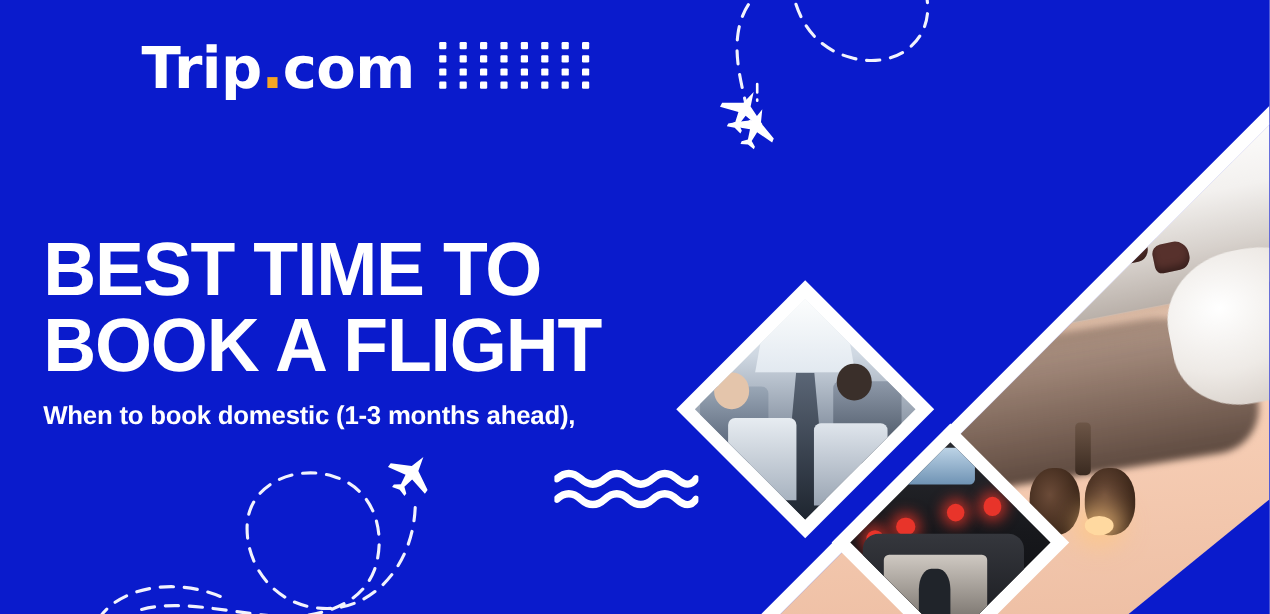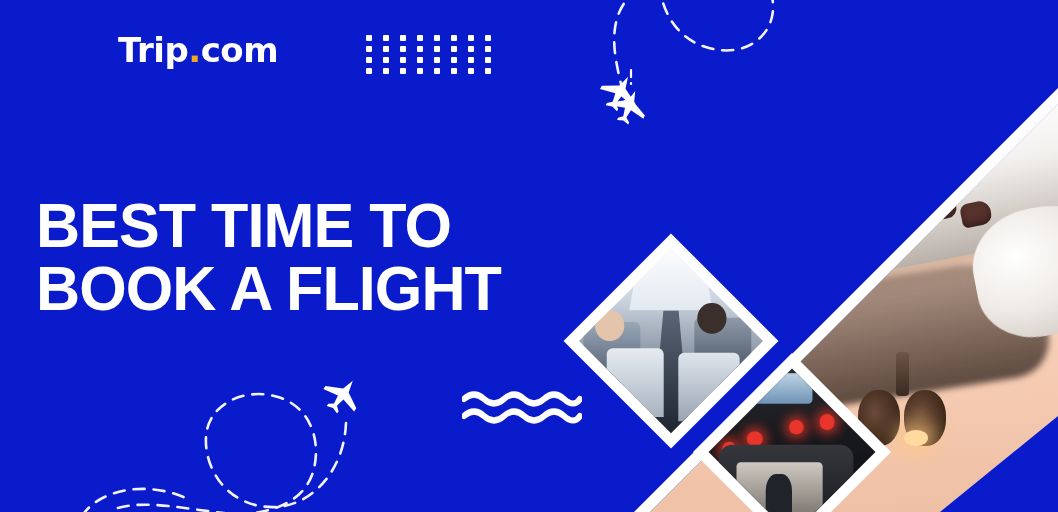--- a/index.html
+++ b/index.html
@@ -187,21 +187,21 @@
 
   .corner-blue{
     position:absolute;right:0;bottom:0;width:118px;height:96px;
     background:#0a1bcc;
     clip-path:polygon(100% 0,100% 100%,0 100%);
   }
 
   
   #logo{
     position:absolute;left:118px;top:33px;
-    font-size:34px;font-weight:700;color:#ffffff;
+    font-size:48px;font-weight:700;color:#ffffff;
     letter-spacing:-.5px;line-height:1;
     font-family:"DejaVu Sans", sans-serif;
   }
   #logo .dot{color:#f5a623;}
 
   
   #dot-grid{
     position:absolute;left:366px;top:35px;
     display:grid;grid-template-columns:repeat(8,17px);
     grid-auto-rows:11px;
@@ -328,21 +328,21 @@
       <i></i>
       <i></i>
   </div>
 
   <h1 id="headline">
     <span class="l1">BEST TIME TO</span>
     <span class="l2">BOOK A FLIGHT</span>
   </h1>
 
   <p id="subhead">
-    <br>
+    <span>When to book domestic (1-3 months ahead),</span><br>
   </p>
 
   <svg class="deco" id="waves" width="120" height="34" viewBox="0 0 120 34">
     <path d="M2 9 Q 12 0 22 9 T 42 9 T 62 9 T 82 9 T 102 9 T 118 9" fill="none" stroke="#fff" stroke-width="6" stroke-linecap="round"></path>
     <path d="M2 26 Q 12 17 22 26 T 42 26 T 62 26 T 82 26 T 102 26 T 118 26" fill="none" stroke="#fff" stroke-width="6" stroke-linecap="round"></path>
   </svg>
 
   <svg class="deco" id="path-bottom" width="320" height="140" viewBox="0 0 320 140">
     <path d="M246 48 C 244 96 212 130 176 132 C 130 134 104 96 106 62
              C 108 28 146 12 178 22 C 214 33 222 72 212 100

